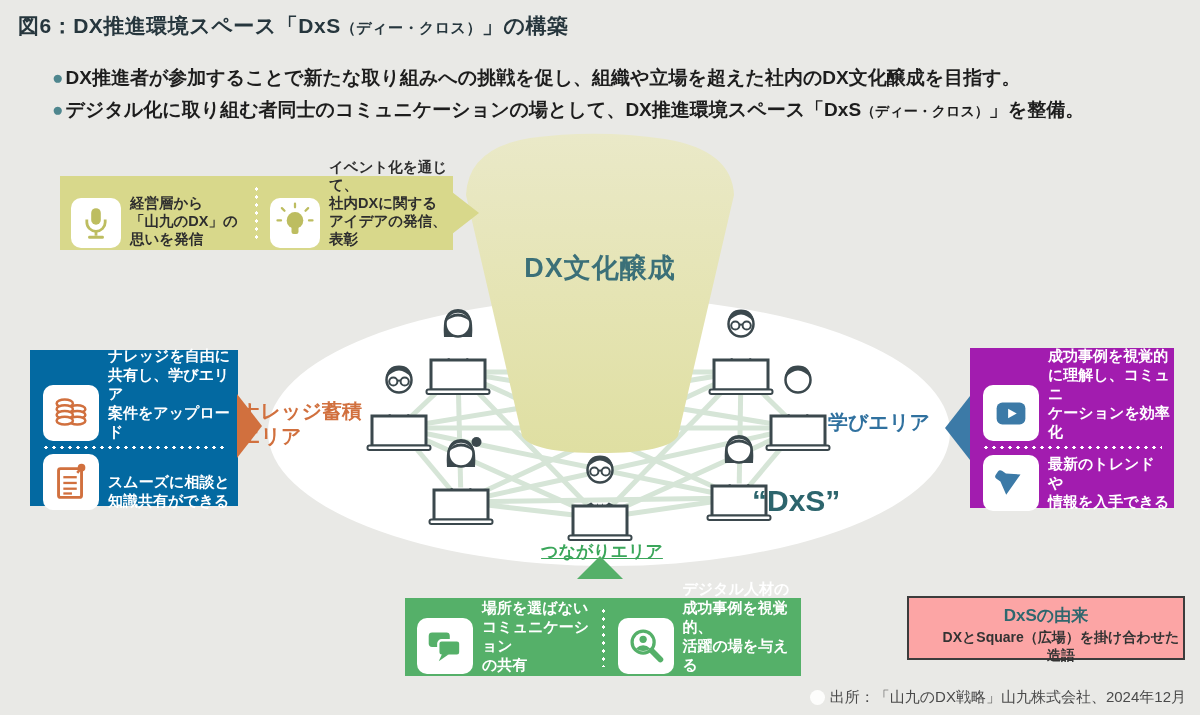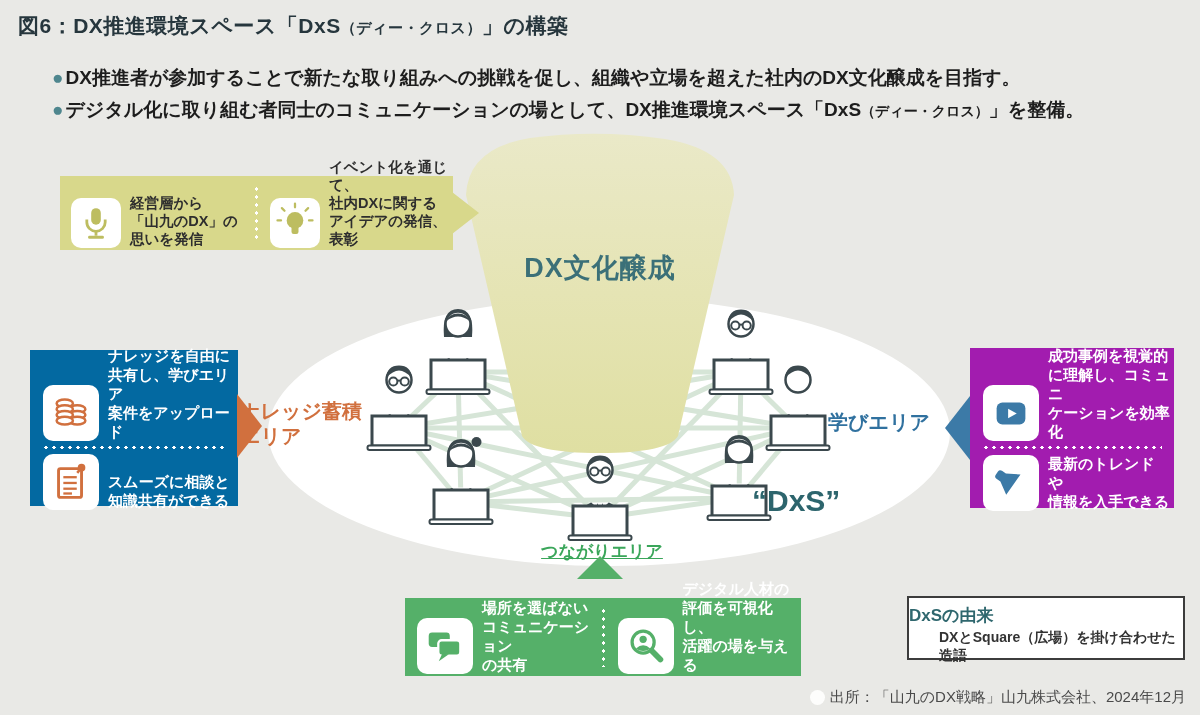--- a/index.html
+++ b/index.html
@@ -44,21 +44,21 @@
          background-image:radial-gradient(circle,#fff 1.5px,transparent 1.7px);background-size:3px 8px;}
   .hdots{height:3px;margin:3px 12px;flex:none;
          background-image:radial-gradient(circle,#fff 1.5px,transparent 1.7px);background-size:8px 3px;}
 
   .arrow{position:absolute;width:0;height:0;z-index:7;}
   .arrow-top{left:452px;top:192px;border-top:21px solid transparent;border-bottom:21px solid transparent;border-left:27px solid #d8d88b;}
   .arrow-knowledge{left:237px;top:394px;border-top:32px solid transparent;border-bottom:32px solid transparent;border-left:25px solid #d1703e;}
   .arrow-learning{left:945px;top:396px;border-top:32px solid transparent;border-bottom:32px solid transparent;border-right:25px solid #3c7aa7;}
   .arrow-connection{left:577px;top:556px;border-left:23px solid transparent;border-right:23px solid transparent;border-bottom:23px solid #55b069;}
 
-  .origin-box{position:absolute;left:907px;top:596px;width:274px;height:60px;background:#ffffff;border:2px solid #3c3c3c;z-index:7;}
+  .origin-box{position:absolute;left:907px;top:596px;width:274px;height:60px;background:#fca5a5;border:2px solid #3c3c3c;text-align:center;z-index:7;}
   .origin-title{margin-top:6px;font-size:17px;font-weight:bold;color:#2f676e;}
   .origin-text{font-size:14px;font-weight:bold;color:#333;margin-top:2px;padding-left:30px;}
 
   .source{position:absolute;right:14px;top:688px;display:flex;align-items:center;font-size:15px;color:#4a4a4a;z-index:7;}
   .source-dot{width:15px;height:15px;border-radius:50%;background:#fdfdfc;margin-right:5px;flex:none;}
 </style>
 </head>
 <body>
 
 <div class="canvas">
@@ -330,21 +330,21 @@
       <div class="tile">
         <svg width="46" height="46" viewBox="0 0 48 48">
           <circle cx="21" cy="20" r="11.5" fill="#fff" stroke="currentColor" stroke-width="3.4"></circle>
           <circle cx="21" cy="17" r="3.8" fill="currentColor"></circle>
           <path d="M13.5 26.5 q7.5 -6.5 15 0 a11.5 11.5 0 0 1 -15 0 Z" fill="currentColor"></path>
           <line x1="30" y1="29" x2="39" y2="38" stroke="currentColor" stroke-width="6" stroke-linecap="round"></line>
         </svg>
       </div>
       <div class="btext">
         <div>デジタル人材の</div>
-        <div>評価を可視化し、</div>
+        <div>成功事例を視覚的、</div>
         <div>活躍の場を与える</div>
       </div>
     </div>
   </div>
   <div class="arrow arrow-connection"></div>
 
   <div class="origin-box">
     <div class="origin-title">DxSの由来</div>
     <div class="origin-text">DXとSquare（広場）を掛け合わせた造語</div>
   </div>

